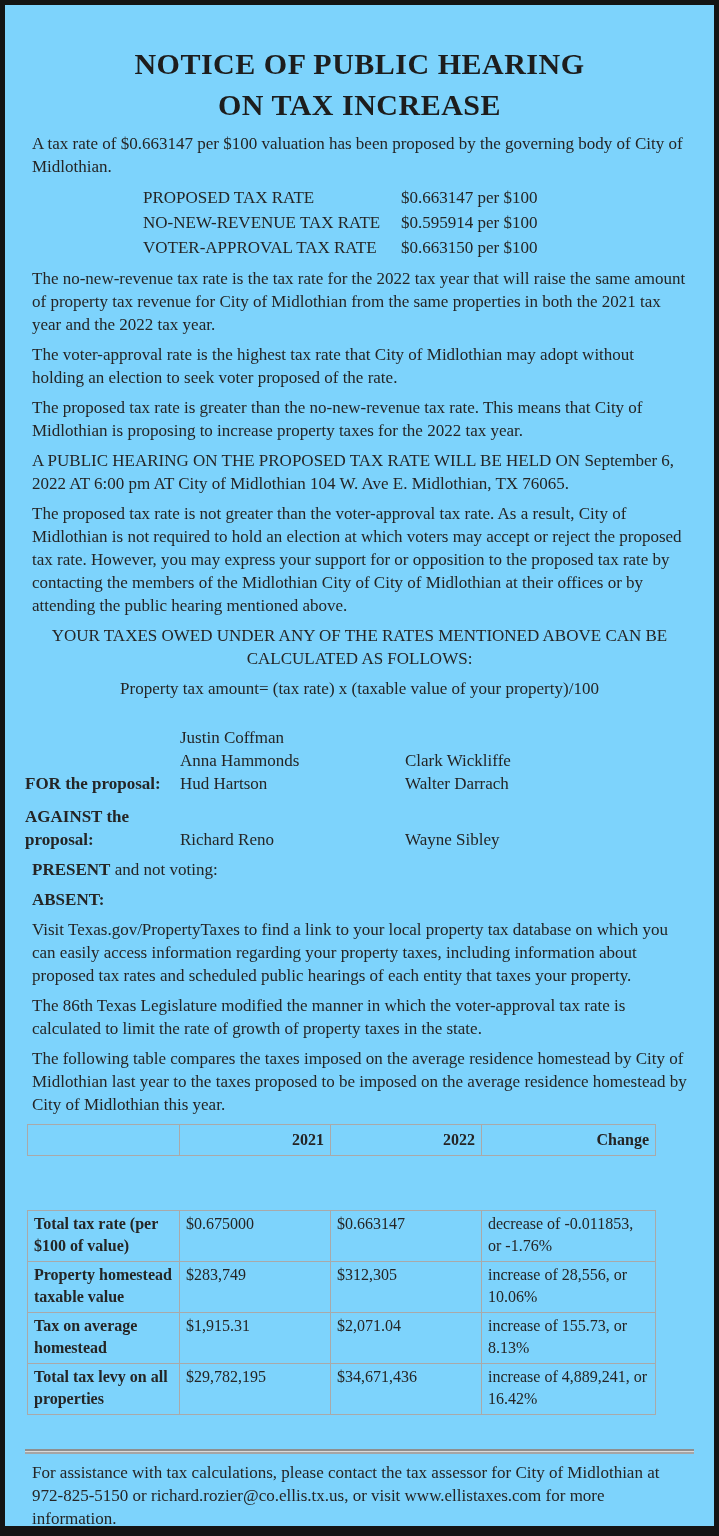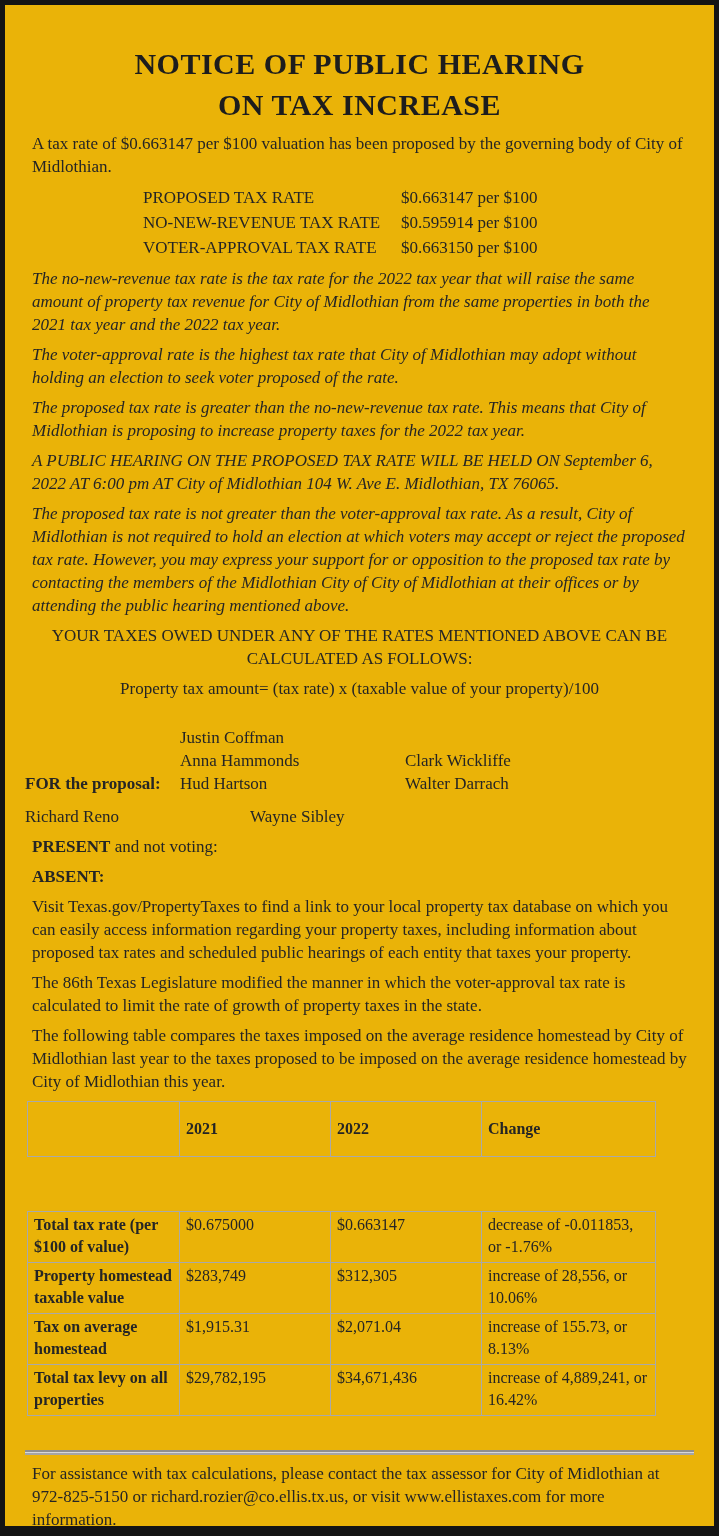--- a/index.html
+++ b/index.html
@@ -5,21 +5,21 @@
   html, body {
     margin: 0;
     padding: 0;
     background: #ffffff;
   }
   .page {
     position: relative;
     width: 719px;
     height: 1536px;
     box-sizing: border-box;
-    background: #eab308;
+    background: #7dd3fc;
     border-left: 5px solid #141414;
     border-right: 5px solid #141414;
     border-top: 5px solid #141414;
     border-bottom: 10px solid #141414;
     overflow: hidden;
     font-family: "Liberation Serif", "DejaVu Serif", serif;
     color: #252525;
   }
   .inner {
     box-sizing: border-box;
@@ -45,21 +45,21 @@
     margin-top: 2px;
     font-size: 17px;
     line-height: 25px;
   }
   .rate-row { display: flex; }
   .rate-label {
     margin-left: 118px;
     width: 258px;
   }
   .rate-value { }
-  .para { margin-top: 22px; font-style: italic; }
+  .para { margin-top: 22px; }
   .centered { text-align: center; }
   .taxes-owed { margin-top: 0; }
   .formula { margin-top: 40px; }
   .votes { margin-top: 26px; font-size: 17px; line-height: 23px; }
   .vote-row { display: flex; align-items: flex-end; }
   .vote-row + .vote-row { margin-top: 10px; }
   .vote-label {
     width: 155px;
     font-weight: bold;
     flex: 0 0 auto;
@@ -83,25 +83,25 @@
   table.cmp td, table.cmp th {
     border: 1px solid #a9a9a9;
     padding: 2px 6px 4px 6px;
     vertical-align: top;
     text-align: left;
     font-weight: normal;
     line-height: 22px;
   }
   table.header-tbl { margin-top: 8px; }
   table.header-tbl th {
-    text-align: left;
+    text-align: right;
     font-weight: bold;
     height: 26px;
     vertical-align: middle;
-    padding: 14px 6px;
+    padding: 2px 6px;
   }
   table.body-tbl { margin-top: 54px; }
   table.body-tbl td.row-label { font-weight: bold; }
   table.body-tbl td { height: 44px; }
   col.c1 { width: 152px; }
   col.c2 { width: 151px; }
   col.c3 { width: 151px; }
   col.c4 { width: 174px; }
   .footer-rule {
     margin-top: 34px;
@@ -161,20 +161,21 @@
           <span class="vote-name">Justin Coffman</span>
           <span class="vote-name">Anna Hammonds</span>
           <span class="vote-name">Hud Hartson</span>
         </span>
         <span class="vote-col2">
           <span class="vote-name">Clark Wickliffe</span>
           <span class="vote-name">Walter Darrach</span>
         </span>
       </div>
       <div class="vote-row">
+        <span class="vote-label">AGAINST the proposal:</span>
         <span class="vote-col1">
           <span class="vote-name">Richard Reno</span>
         </span>
         <span class="vote-col2">
           <span class="vote-name">Wayne Sibley</span>
         </span>
       </div>
       <p class="body-text present-line"><b class="inline-bold">PRESENT</b><span> and not voting:</span></p>
       <p class="body-text absent-line"><b class="inline-bold">ABSENT:</b></p>
     </div>

